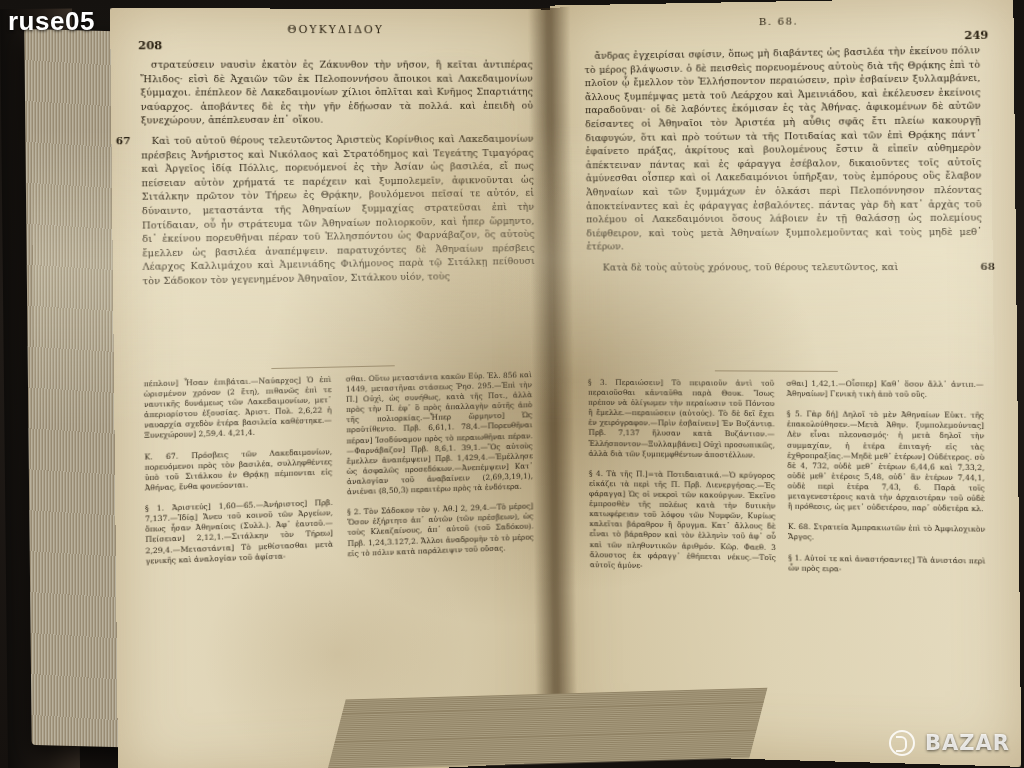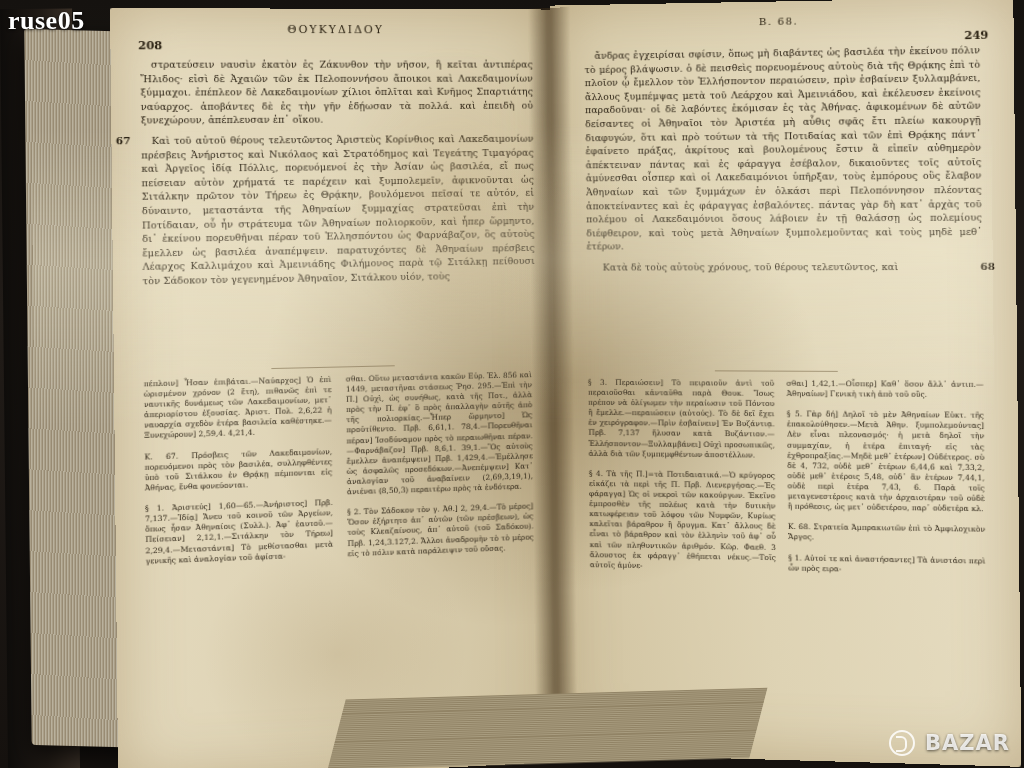--- a/index.html
+++ b/index.html
@@ -149,21 +149,21 @@
   
   #glare{
     position:absolute;left:0;top:120px;width:100%;height:300px;
     background:linear-gradient(180deg,rgba(255,250,225,0) 0%,rgba(255,250,225,.20) 45%,rgba(255,250,225,0) 100%);
     pointer-events:none;
   }
 
   
   #wm-top{
     position:absolute;left:8px;top:6px;
-    font-family:Liberation Serif, serif;
+    font-family:Liberation Sans, sans-serif;
     font-size:26px;font-weight:bold;color:#ffffff;
     text-shadow:0 1px 3px rgba(0,0,0,.8);
     letter-spacing:.5px;
   }
   #wm-bottom{
     position:absolute;right:14px;bottom:12px;
     font-family:"DejaVu Sans", sans-serif;
     font-size:21px;font-weight:bold;color:rgba(255,255,255,.82);
     letter-spacing:1px;
     text-shadow:0 1px 3px rgba(0,0,0,.6);

